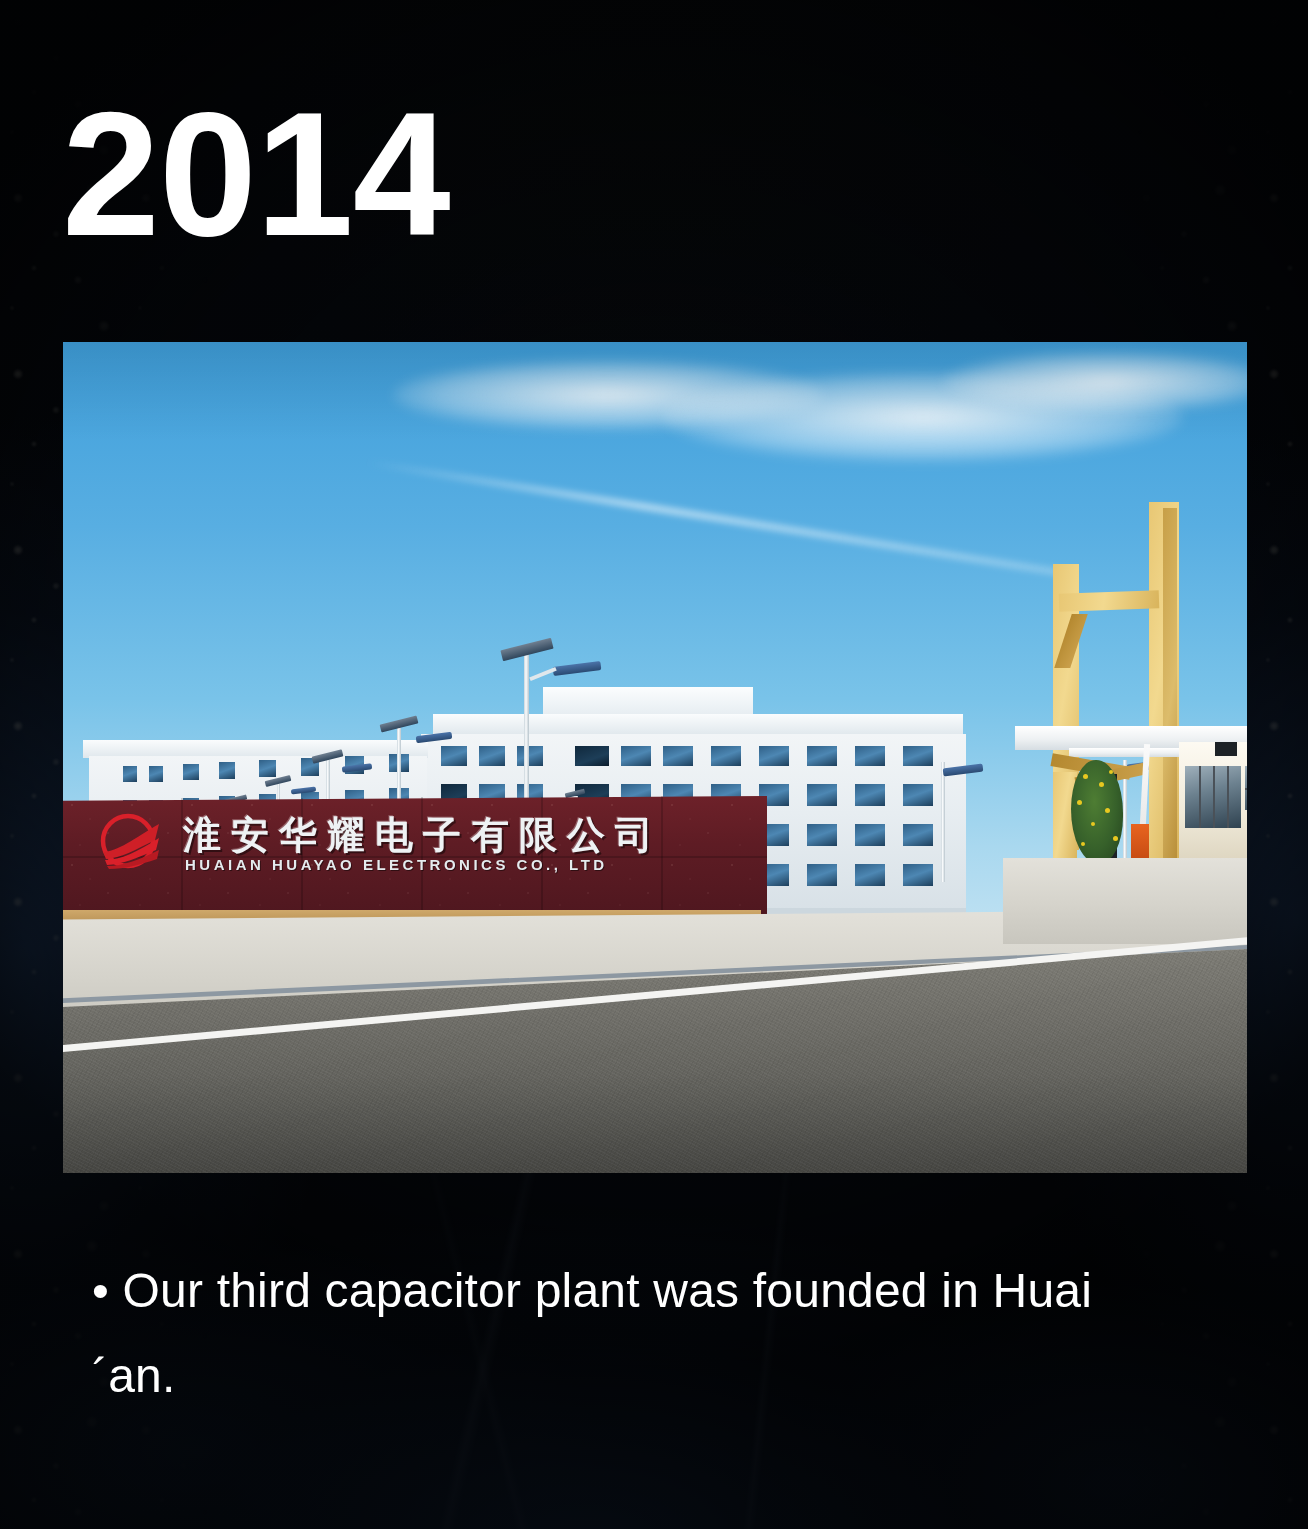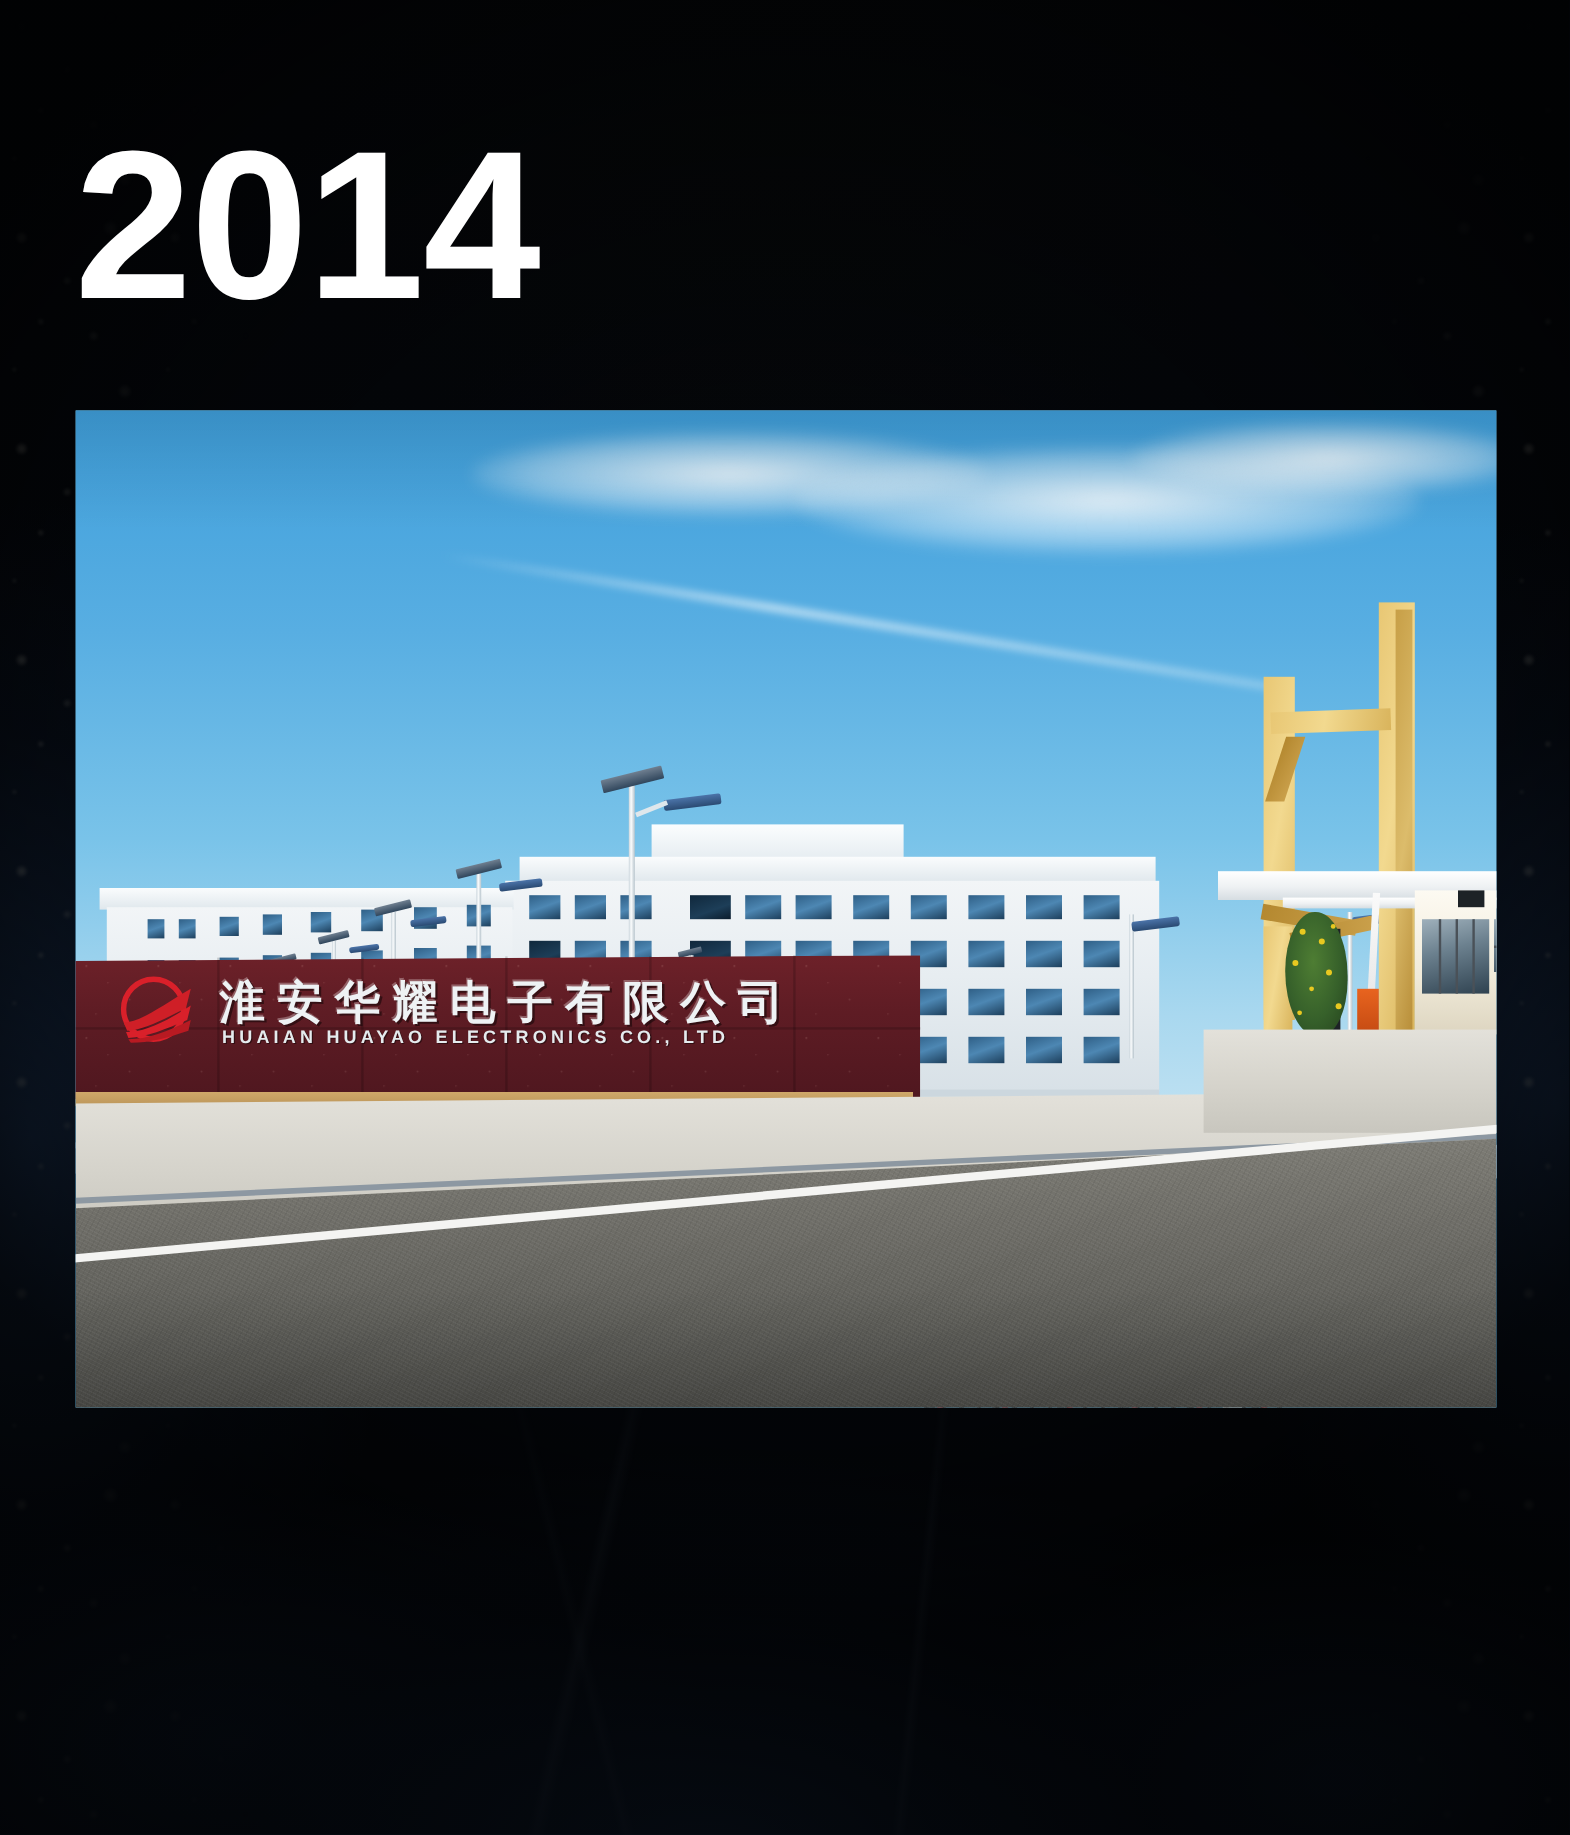--- a/index.html
+++ b/index.html
@@ -73,21 +73,21 @@
     mask-image:radial-gradient(ellipse 680px 430px at 50% 92%, #000 0%, transparent 78%);
     filter:blur(.6px);
   }
 
   .bg-vignette {
     background:radial-gradient(ellipse 820px 760px at 50% 40%, rgba(0,0,0,0) 30%, rgba(0,0,0,.45) 78%, rgba(0,0,0,.72) 100%);
   }
 
   
   #year {
-    position:absolute; left:62px; top:100px;
+    position:absolute; left:62px; top:86px;
     font-size:176px; font-weight:bold; line-height:1;
     color:#ffffff; letter-spacing:-1px;
   }
 
   
   #photo {
     position:absolute; left:63px; top:342px;
     width:1184px; height:831px;
     overflow:hidden; background:#6cc0ea;
   }
@@ -466,14 +466,15 @@
     <div class="ph sidewalk" style="left:940px;top:516px;width:244px;height:86px;"></div>
     <div class="ph curb" style="left:0;top:596px;width:1184px;height:70px;
                 clip-path:polygon(0 86%, 100% 10%, 100% 16%, 0 93%);"></div>
     <div class="ph road" style="left:0;top:600px;width:1184px;height:232px;
                 clip-path:polygon(0 28%, 100% 3%, 100% 100%, 0 100%);"></div>
     <div class="ph roadline" style="left:-10px;top:704px;width:1230px;height:7px;transform:rotate(-5.2deg);"></div>
 
     <div class="photo-shade ph"></div>
   </div>
 
+  <div id="caption">• Our third capacitor plant was founded in Huai´an.</div>
 
 </div>
 
 </body></html>

